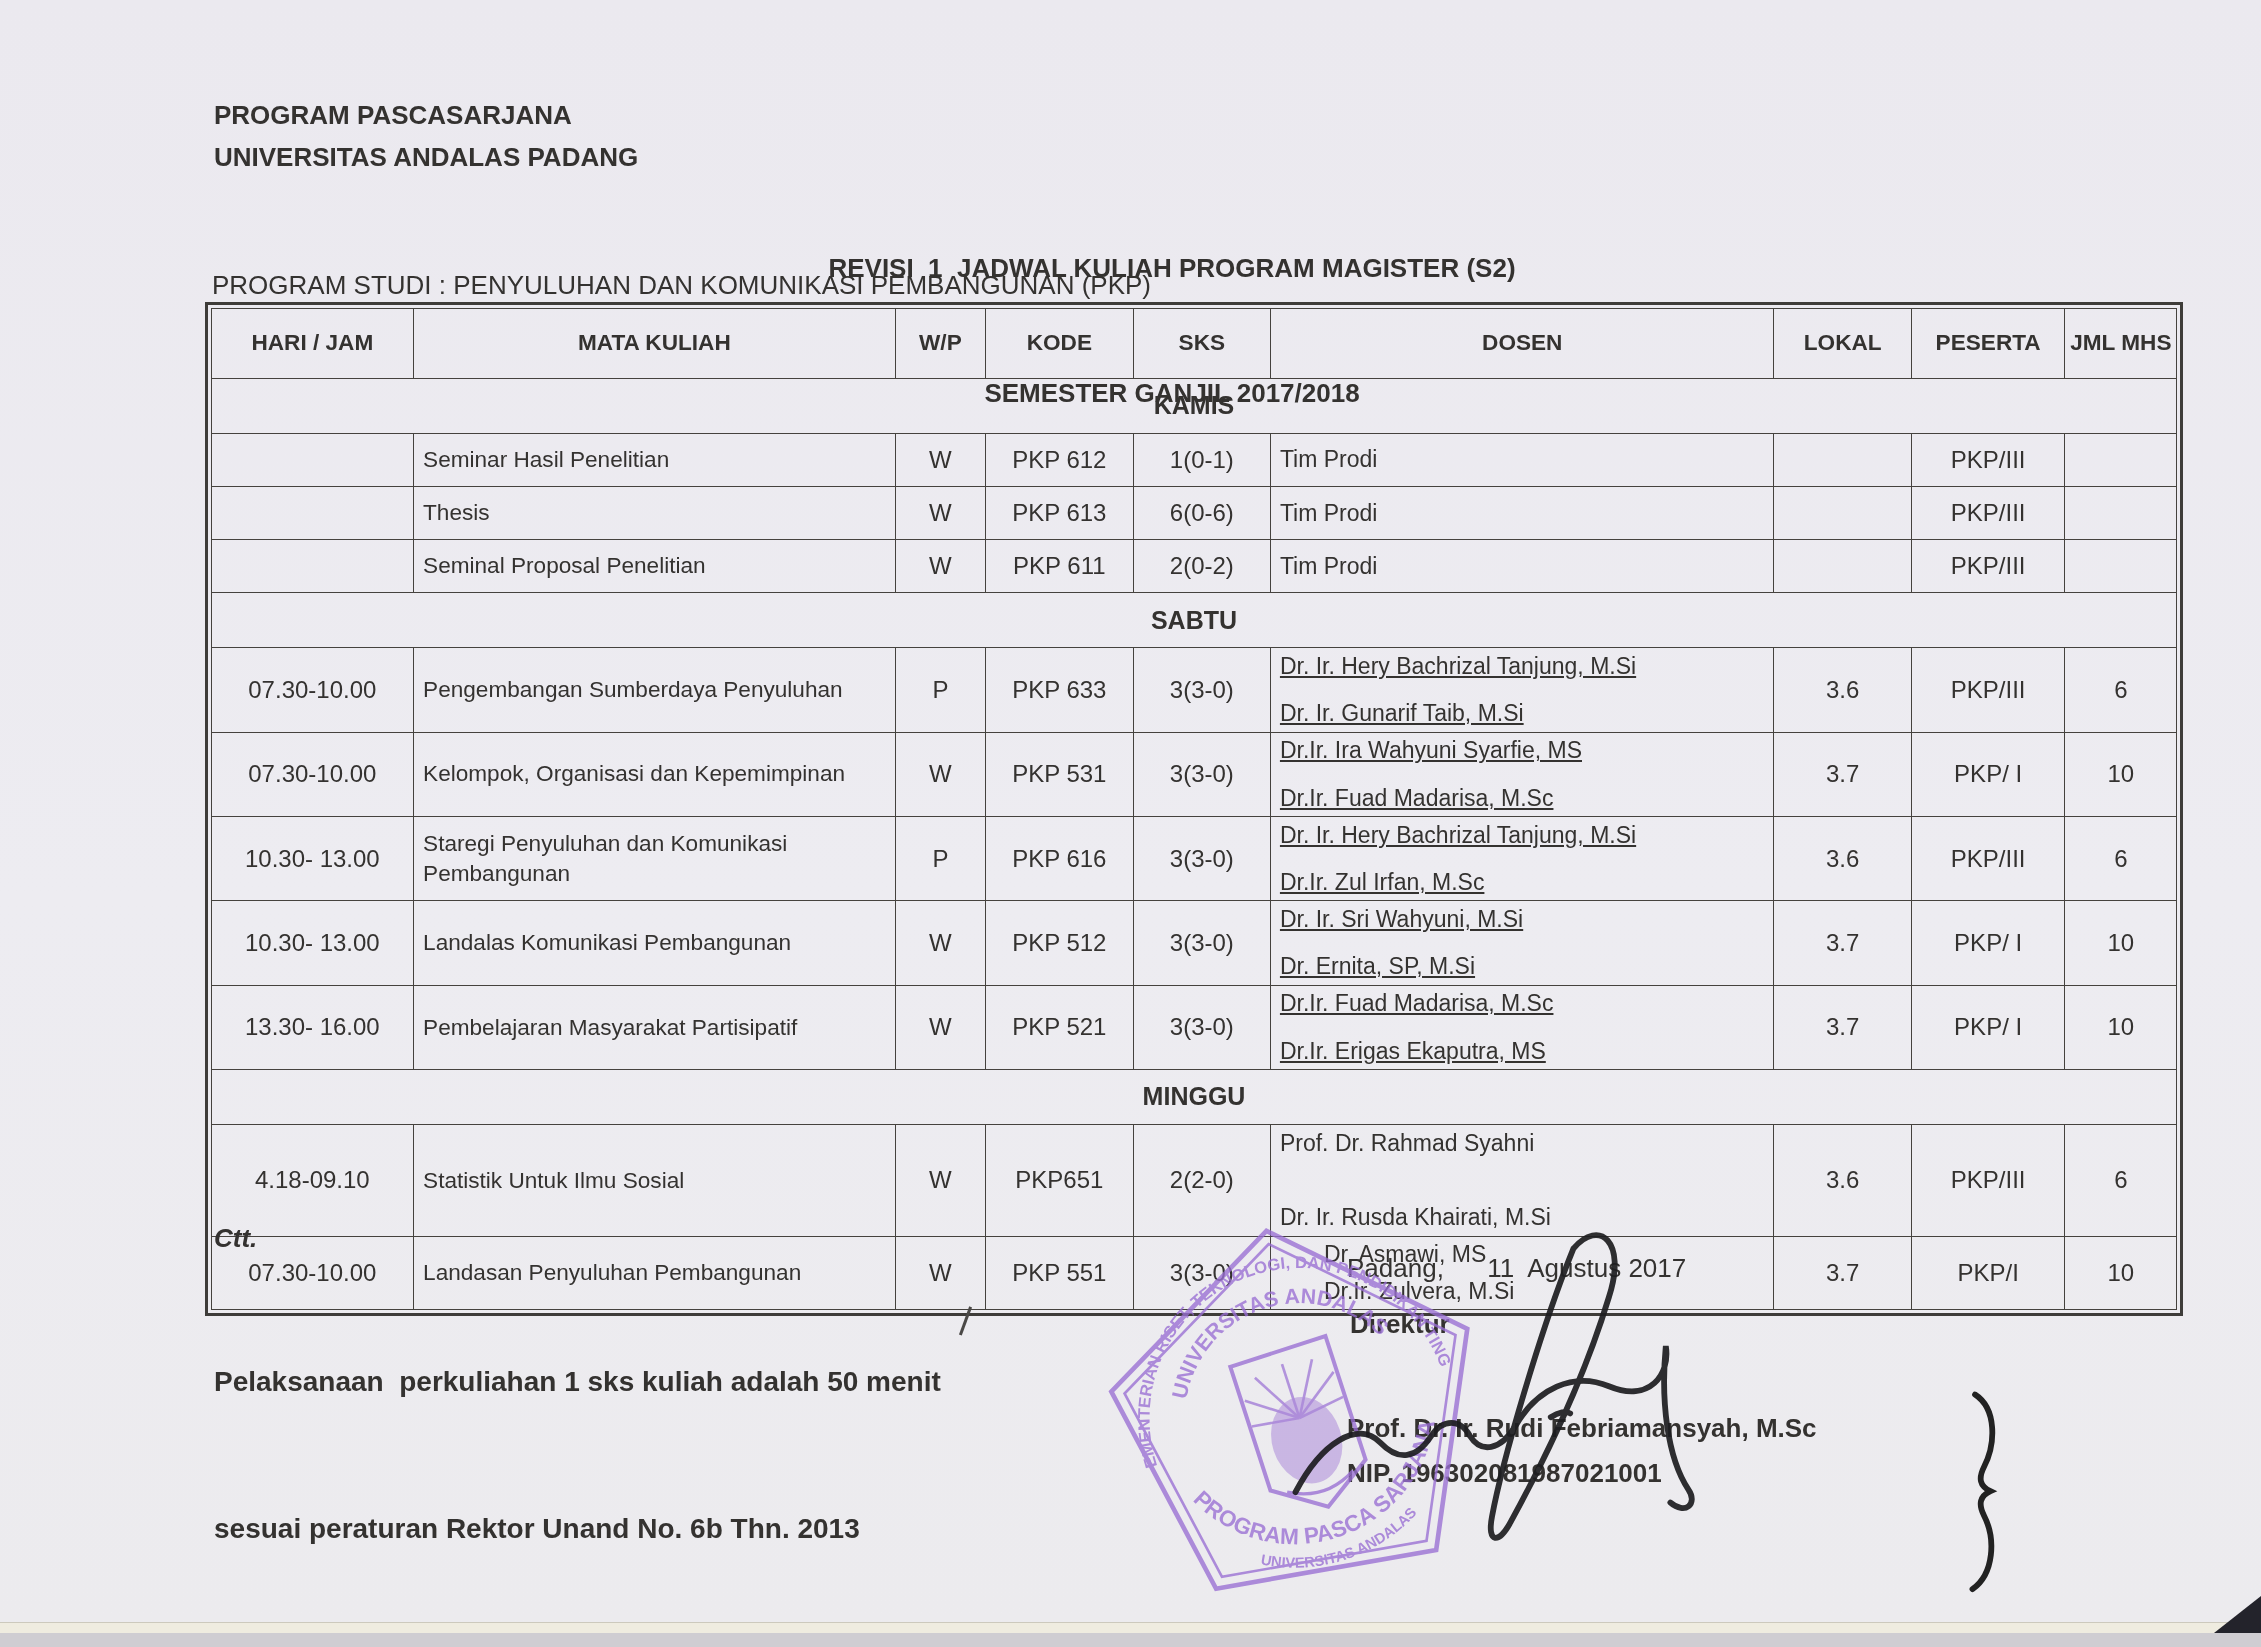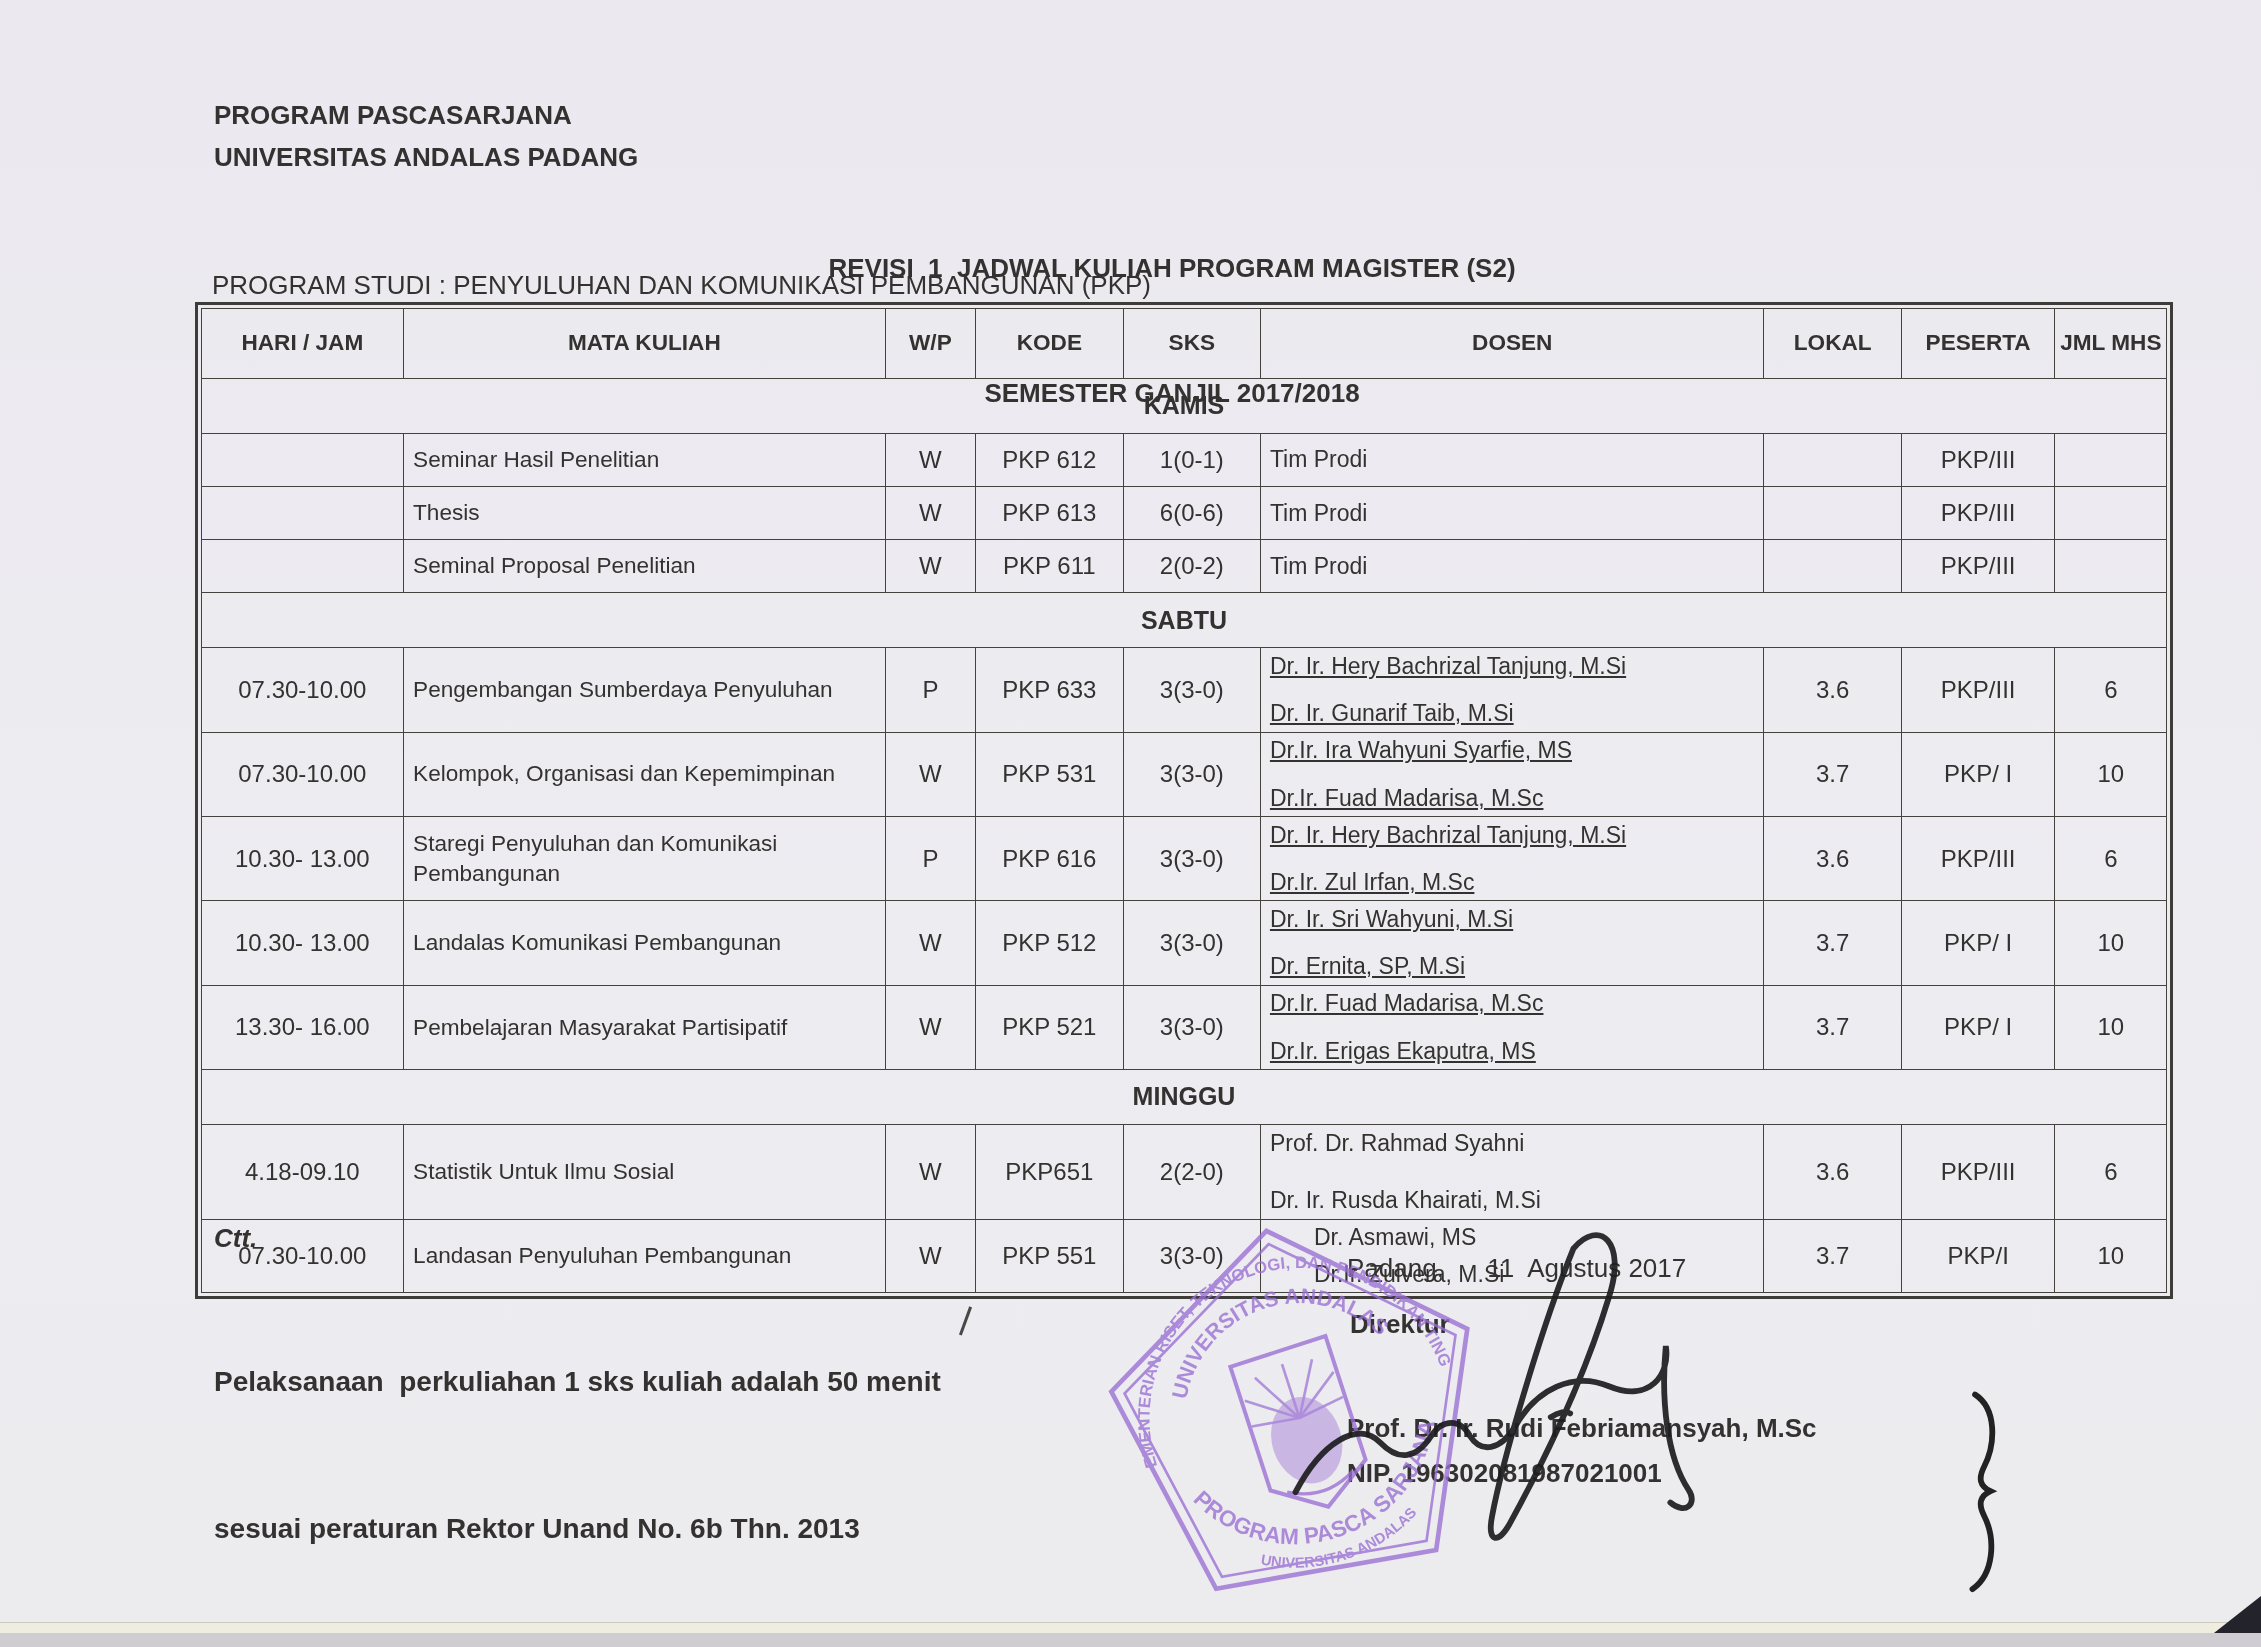--- a/index.html
+++ b/index.html
@@ -6,37 +6,37 @@
   #sheet{
     position:relative;width:2261px;height:1633px;overflow:hidden;
     background:linear-gradient(180deg,#ebe9ef 0%,#edecf1 55%,#ecebee 100%);
     font-family:"Liberation Sans",sans-serif;color:#343230;
   }
   .org{position:absolute;left:214px;top:94px;font-size:26px;font-weight:bold;line-height:1.62;}
   .title{position:absolute;left:213px;top:165px;width:1918px;text-align:center;
          font-size:26px;font-weight:bold;line-height:1.6;white-space:pre;}
   .prodi{position:absolute;left:212px;top:270px;font-size:26px;font-weight:normal;}
 
-  .tblwrap{position:absolute;left:195px;top:302px;width:1978px;border:3.2px solid #3e3c39;
+  .tblwrap{position:absolute;left:205px;top:302px;width:1978px;border:3.2px solid #3e3c39;
            padding:2.6px;box-sizing:border-box;background:transparent;}
   table{width:100%;border-collapse:collapse;table-layout:fixed;}
   table,td,th{border:1.9px solid #45423e;}
   th{height:67px;font-size:22.6px;font-weight:bold;color:#343230;}
   td{font-size:24px;vertical-align:middle;}
   tr.band td{height:52px;text-align:center;font-weight:bold;font-size:25px;margin-left:44px;}
   tr.r-k td{height:47px;}
   tr.r-s td{height:76px;}
   tr.r-m1 td{height:75px;}
   tr.r-m2 td{height:62px;}
   .c{text-align:center;}
   .mk{padding:2.6px 6.5px 2.6px 9px;font-size:22.6px;line-height:1.3;}
   .dosen{display:flex;flex-direction:column;justify-content:center;
          padding:3.9px 5.2px 3.9px 7.8px;font-size:23px;line-height:1.15;}
   tr.r-s .dosen{gap:20.7px;text-decoration:underline;}
-  tr.r-m1 .dosen{gap:31px;border-radius:6px;}
+  tr.r-m1 .dosen{gap:48px;border-radius:6px;}
   tr.r-m2 .dosen{gap:10.3px;margin-left:44px;}
 
   .ctt{position:absolute;left:214px;top:1223px;font-size:26px;font-weight:bold;font-style:italic;}
   .note{position:absolute;left:214px;top:1259px;font-size:28px;line-height:1.75;white-space:pre;font-weight:bold;}
   .pdate{position:absolute;left:1347px;top:1253px;font-size:26px;white-space:pre;}
   .role{position:absolute;left:1350px;top:1309px;font-size:26px;font-weight:bold;}
   .sname{position:absolute;left:1347px;top:1413px;font-size:26px;font-weight:bold;}
   .snip{position:absolute;left:1347px;top:1458px;font-size:26px;font-weight:bold;}
 
   .stamp{position:absolute;left:1093px;top:1218px;}

